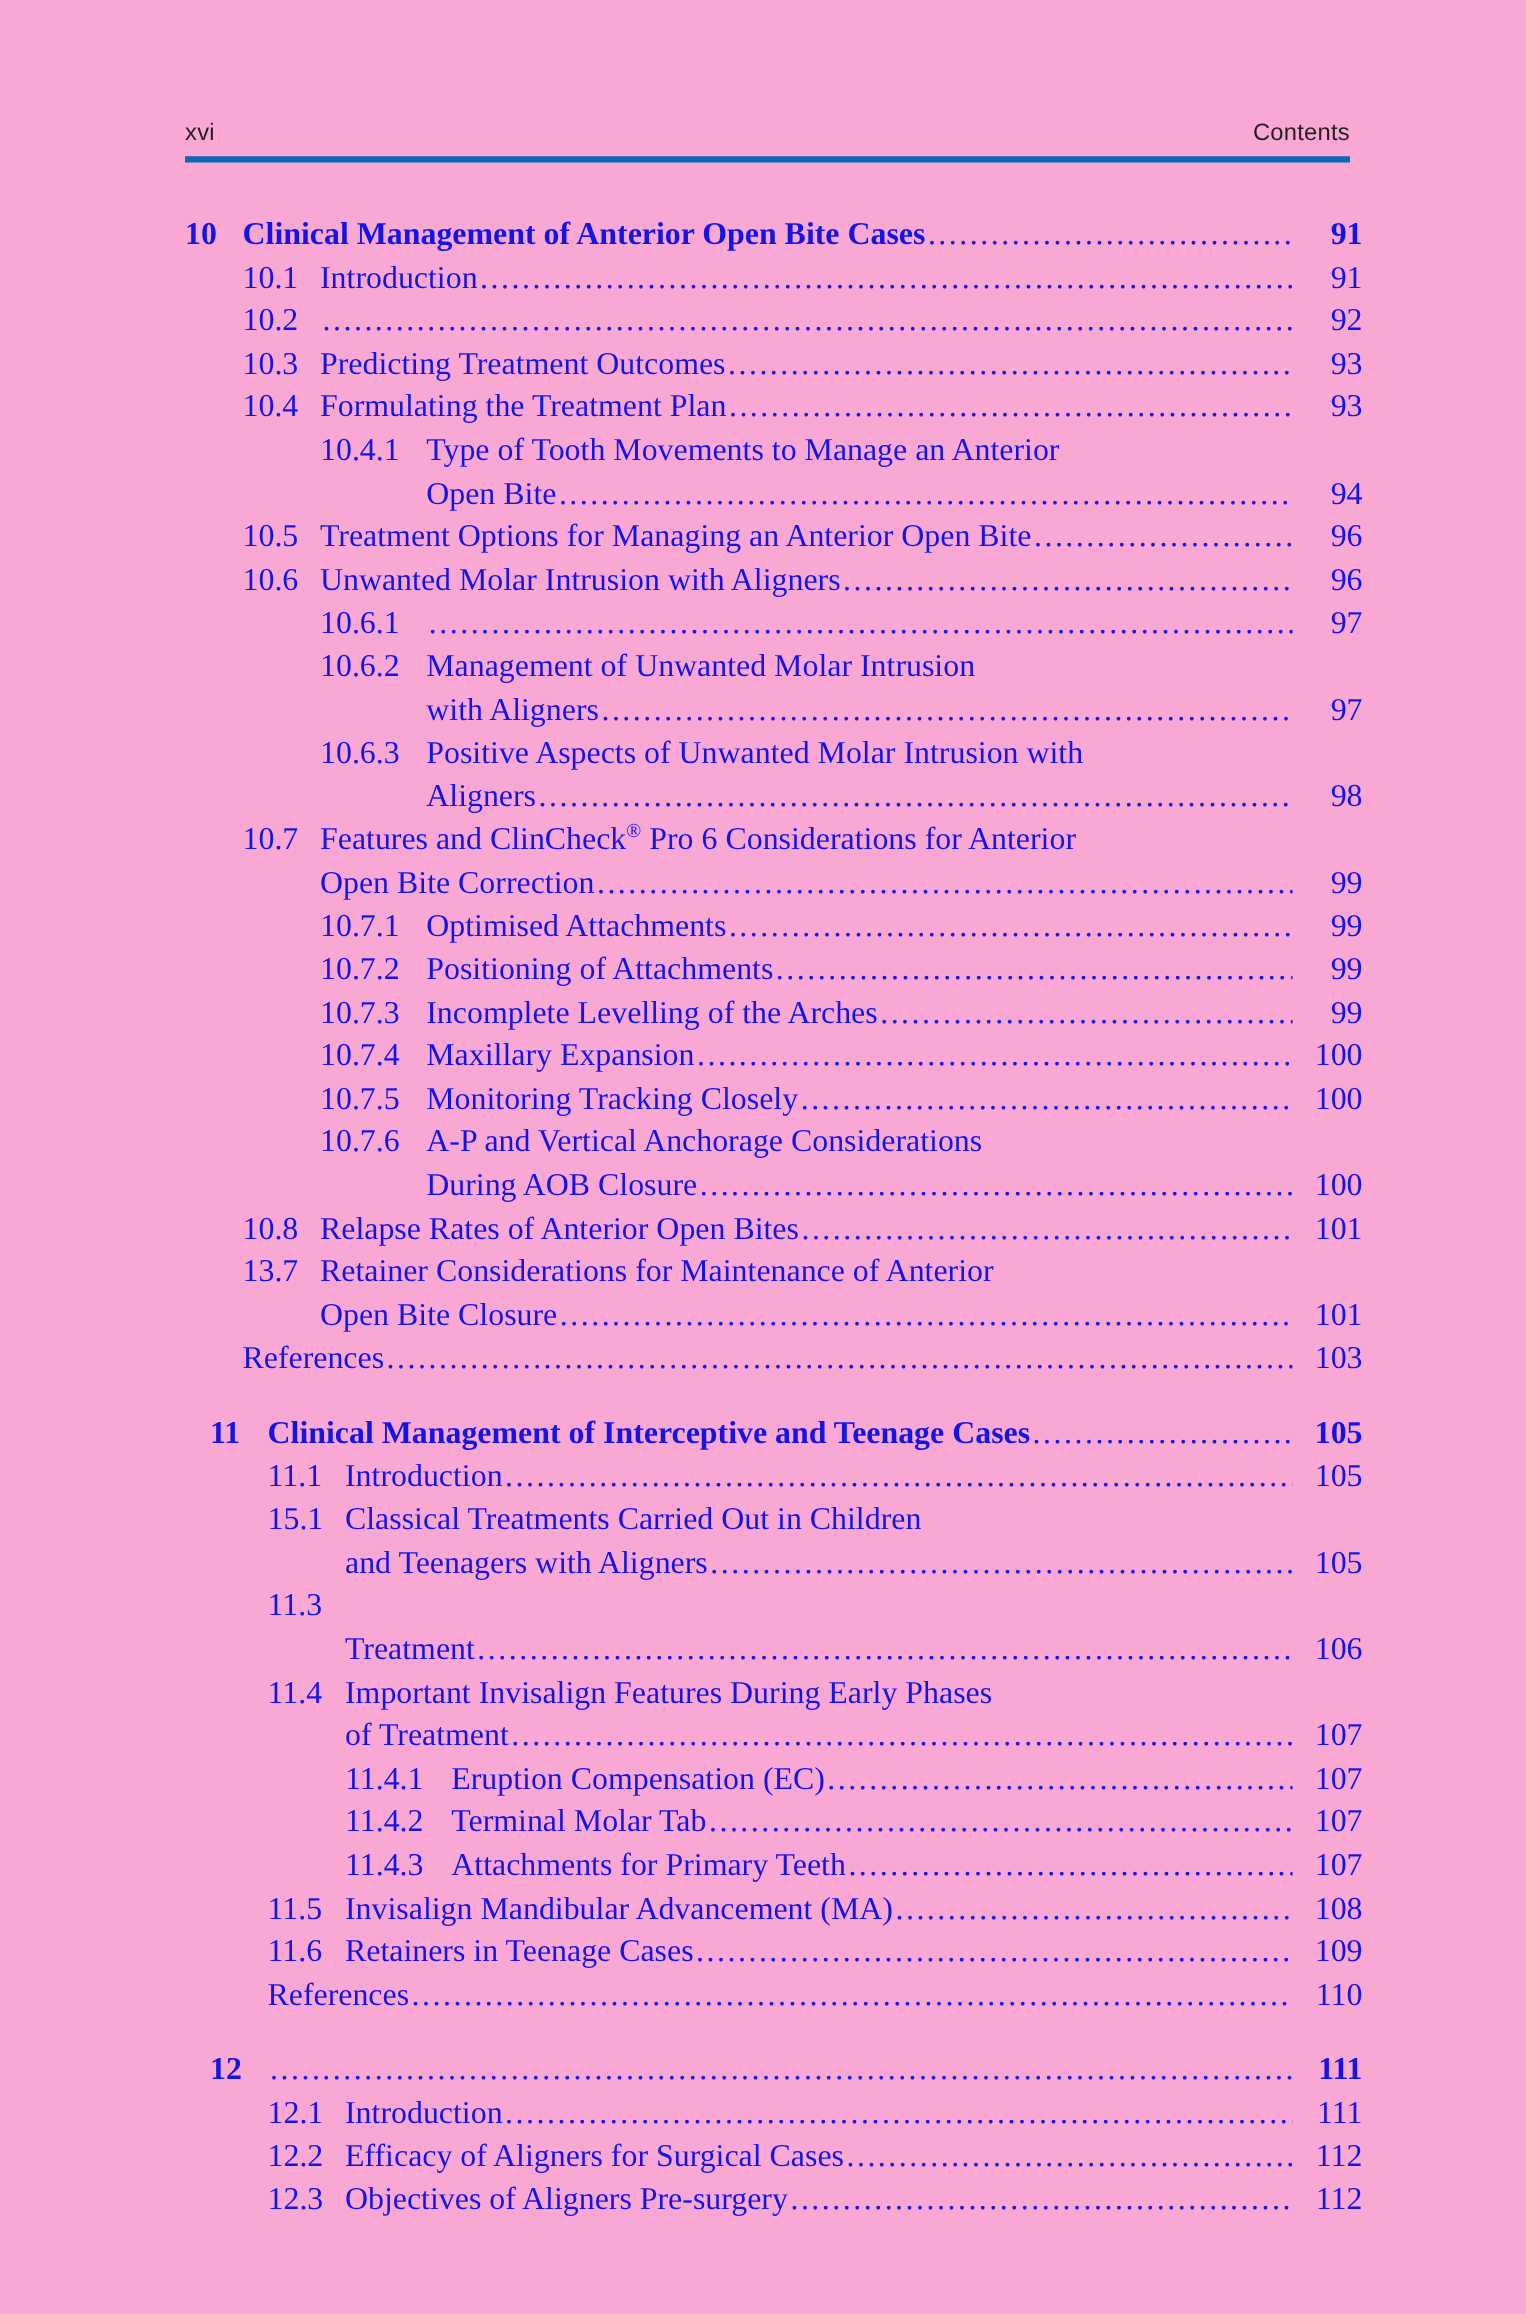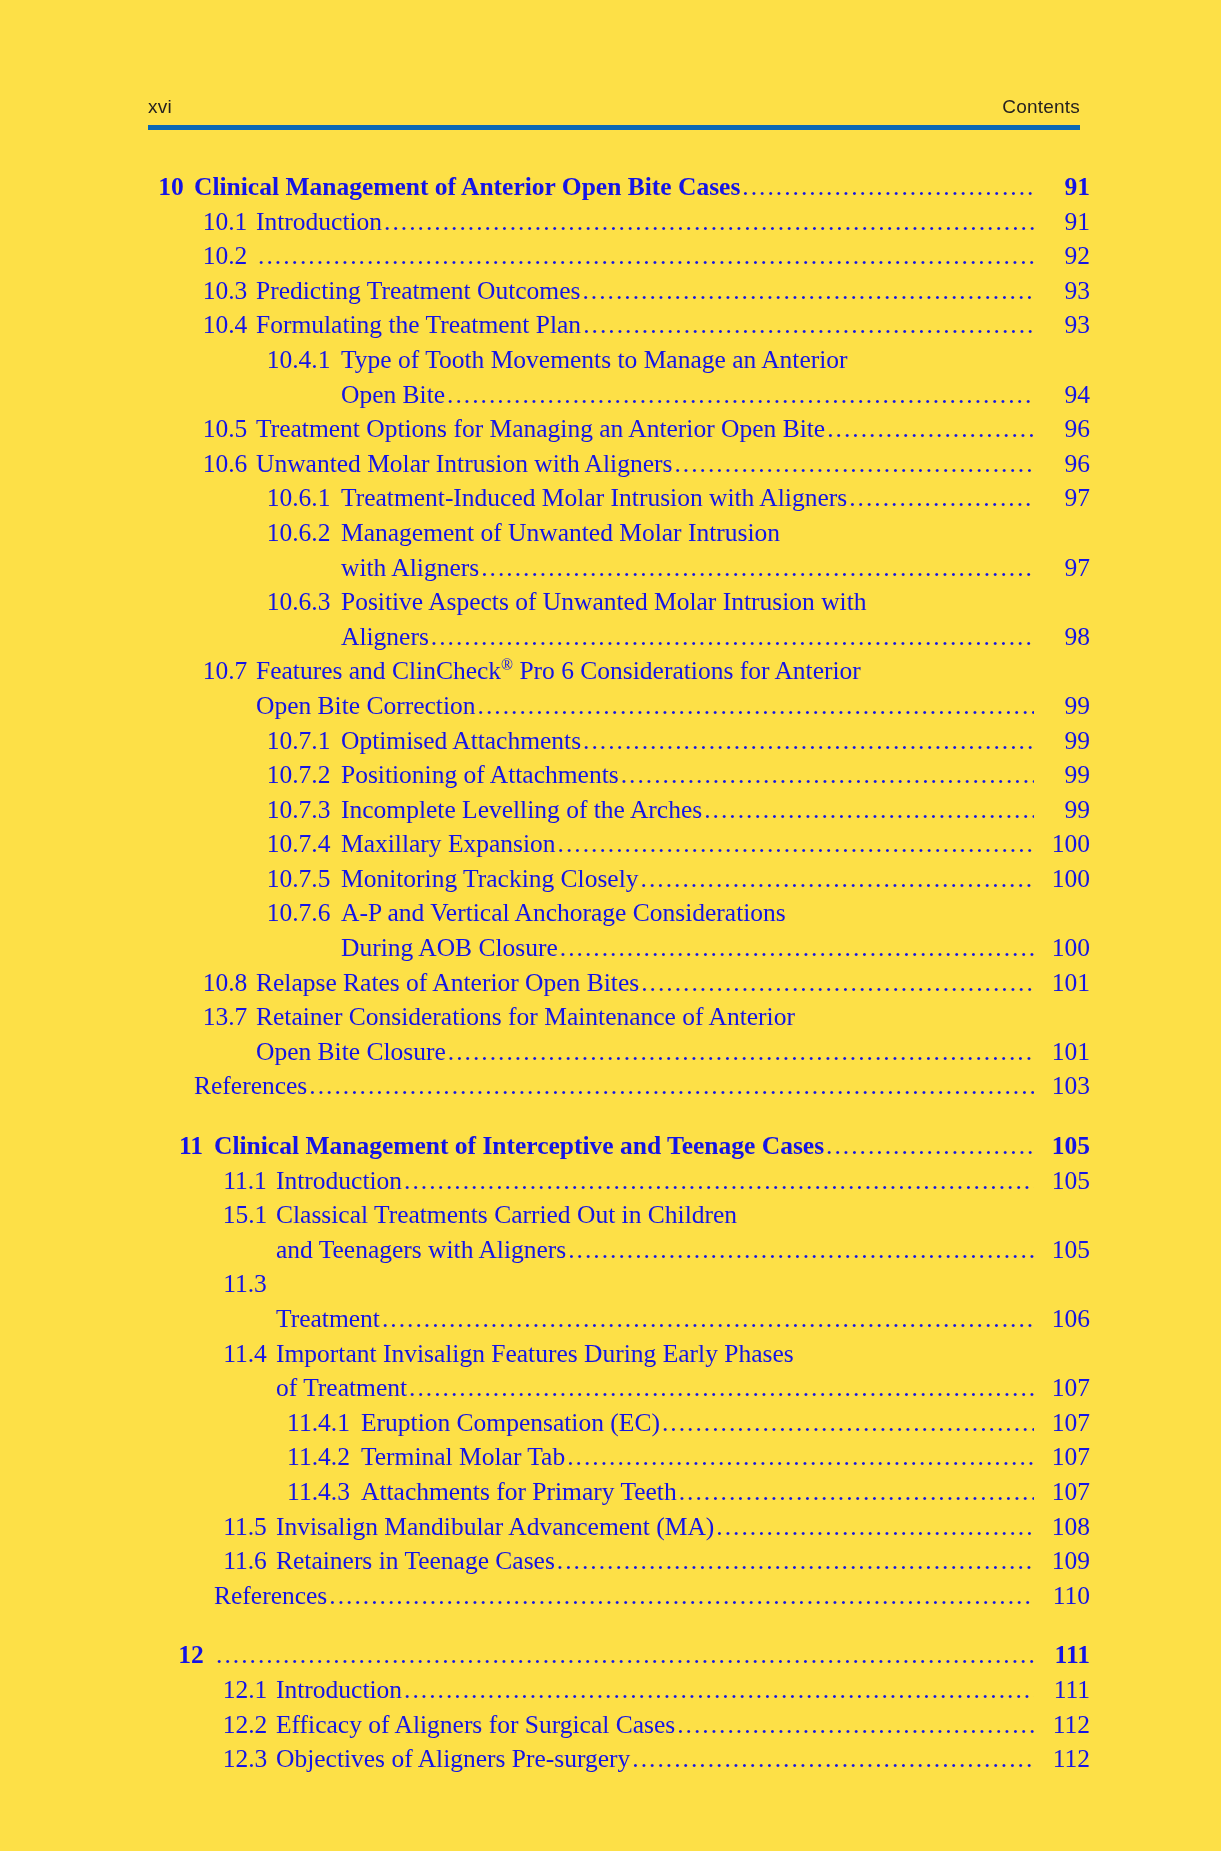--- a/index.html
+++ b/index.html
@@ -4,21 +4,21 @@
 <style>
   html, body {
     margin: 0;
     padding: 0;
     background: #ffffff;
   }
   .page {
     position: relative;
     width: 1221px;
     height: 1851px;
-    background: #fde047;
+    background: #f9a8d4;
     font-family: "Liberation Serif", "DejaVu Serif", serif;
     overflow: hidden;
   }
 
   
   .runhead {
     position: absolute;
     left: 148px;
     top: 96px;
     width: 932px;
@@ -60,21 +60,21 @@
   .line {
     display: flex;
     align-items: baseline;
     width: 100%;
     white-space: nowrap;
   }
 
   
   .num {
     flex: 0 0 auto;
-    text-align: center;
+    text-align: left;
   }
   .num-l1 { width: 46px; }     
   .num-l2 { width: 62px; margin-left: 46px; }  
   .num-l3 { width: 85px; margin-left: 108px; } 
 
   
   .txt {
     flex: 0 0 auto;
   }
 
@@ -176,21 +176,20 @@
           <span class="pg">96</span>
         </div>
         <div class="line">
           <span class="num num-l2">10.6</span>
           <span class="txt">Unwanted Molar Intrusion with Aligners</span>
           <span class="dots"></span>
           <span class="pg">96</span>
         </div>
         <div class="line">
           <span class="num num-l3">10.6.1</span>
-          <span class="txt">Treatment-Induced Molar Intrusion with Aligners</span>
           <span class="dots"></span>
           <span class="pg">97</span>
         </div>
         <div class="line">
           <span class="num num-l3">10.6.2</span>
           <span class="txt">Management of Unwanted Molar Intrusion</span>
           <span class="dots none"></span>
           <span class="pg"></span>
         </div>
         <div class="line">

